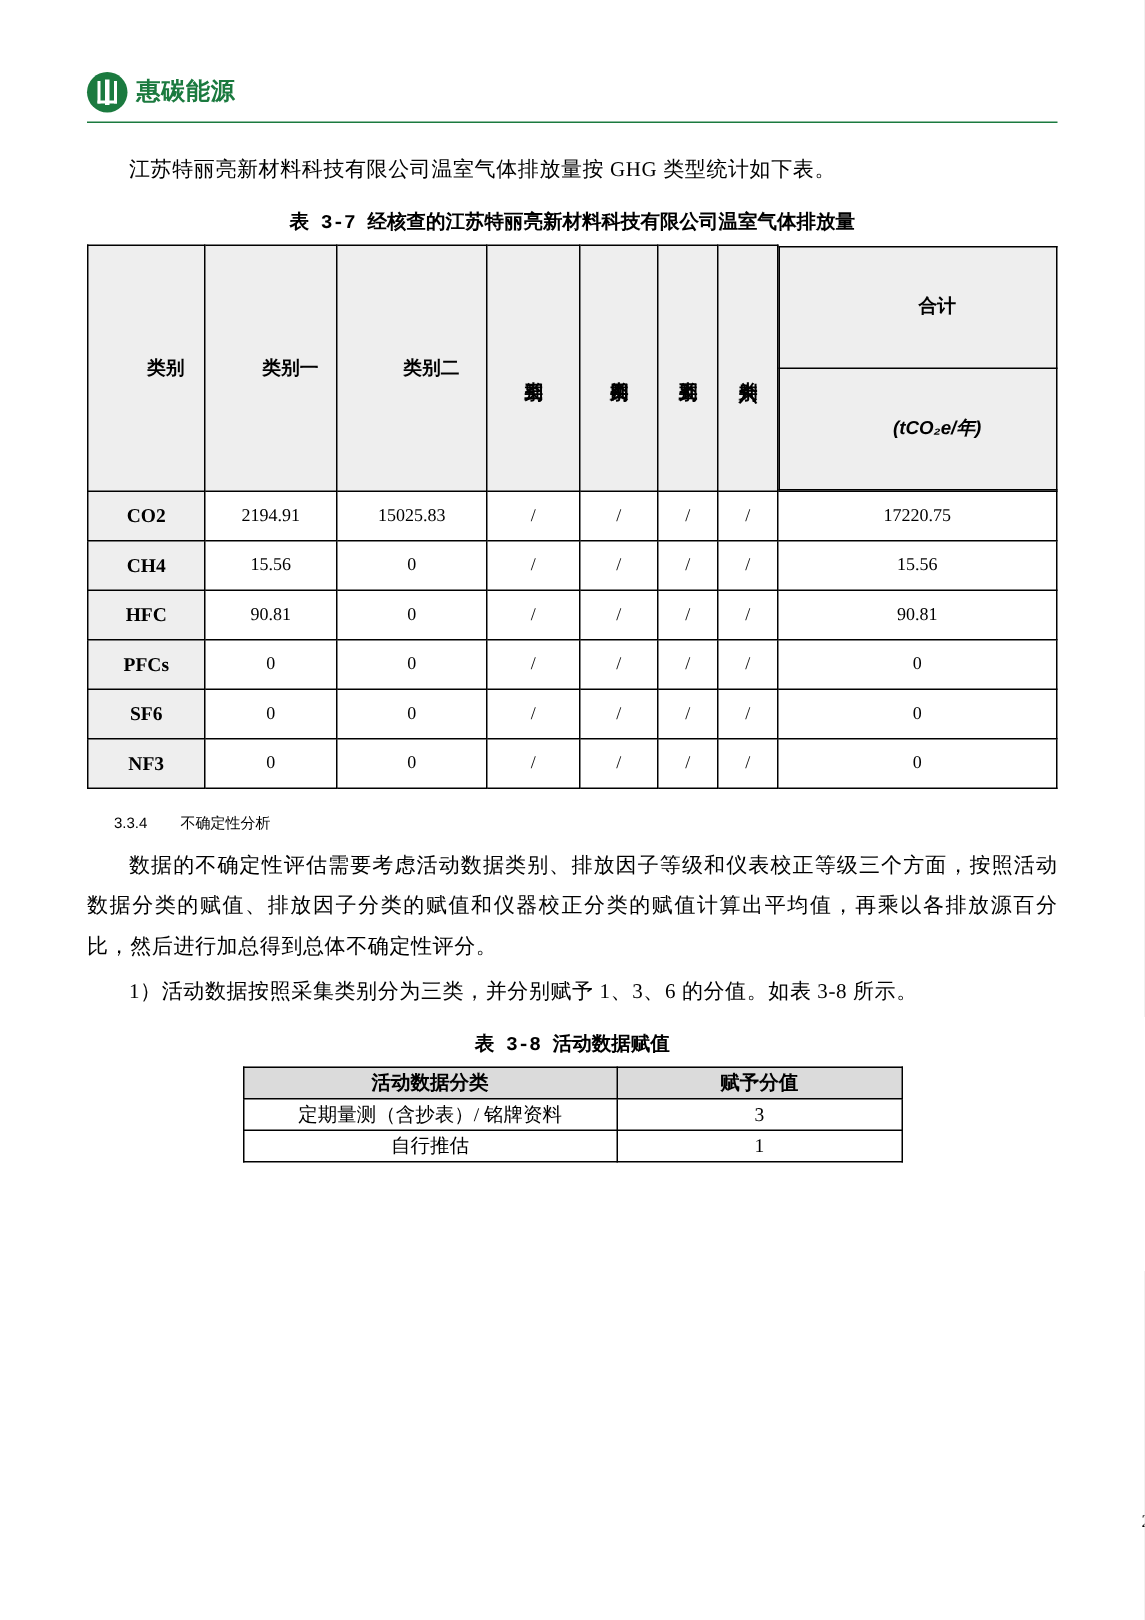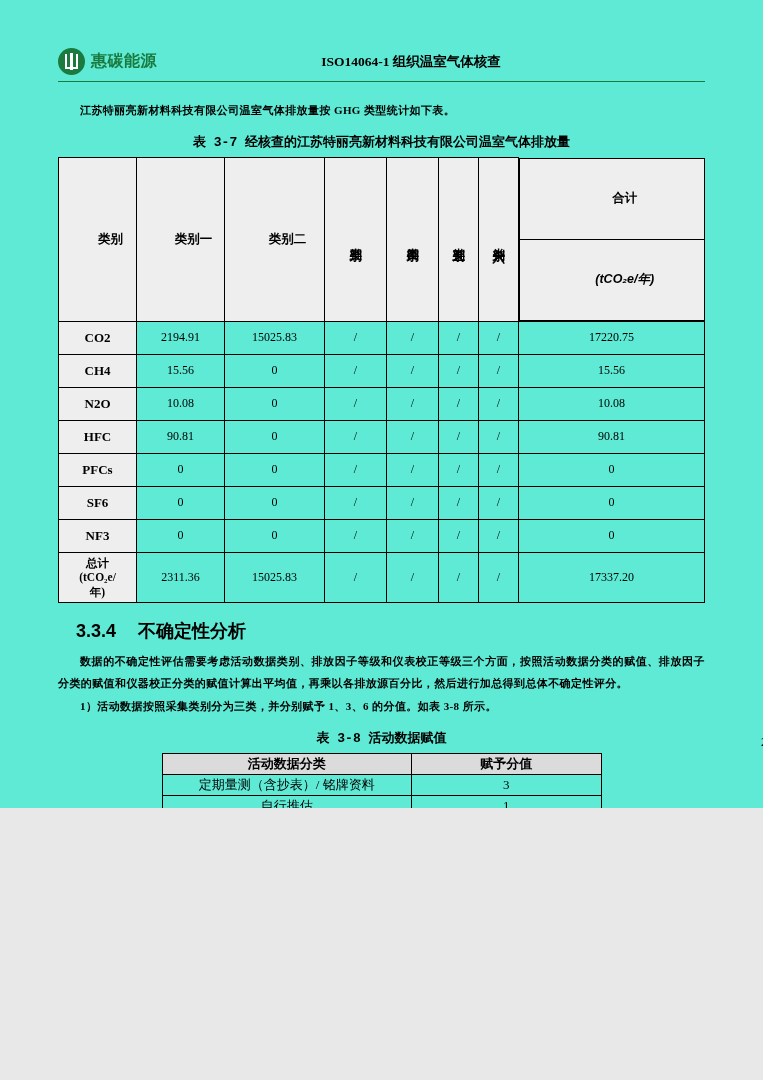--- a/index.html
+++ b/index.html
@@ -2,22 +2,22 @@
 <html><head>
 <meta charset="utf-8">
 <style>
   html, body {
     margin: 0;
     padding: 0;
     background: #e8e8e8;
   }
   .page {
     width: 763px;
-    height: 808px;
-    background: #5eead4;
+    height: 1080px;
+    background: #ffffff;
     margin: 0 auto;
     position: relative;
     box-sizing: border-box;
     padding: 48px 58px 0 58px;
     font-family: "Liberation Serif", serif;
     color: #000;
   }
   
   .header {
     display: flex;
@@ -69,26 +69,25 @@
   .header-title {
     flex: 1;
     text-align: center;
     font-size: 13.5px;
     font-family: "Liberation Serif", serif;
     font-weight: bold;
     padding-right: 40px;
   }
   
   p.body {
-    font-size: 11px;
+    font-size: 14px;
     line-height: 1.95;
     margin: 0 0 2px 0;
     text-align: justify;
     letter-spacing: 0.4px;
-    font-weight: bold;
   }
   p.indent {
     text-indent: 2em;
   }
   .tbl-caption {
     text-align: center;
     font-size: 13px;
     font-weight: bold;
     font-family: Liberation Mono, monospace;
     margin: 12px 0 6px 0;
@@ -155,22 +154,22 @@
   .nested td {
     border: none;
     text-align: center;
   }
   .nested tr:first-child td {
     border-bottom: 1px solid #000;
   }
   
   h3.sec {
     font-family: "Liberation Sans", sans-serif;
-    font-size: 18px;
-    font-weight: bold;
+    font-size: 10px;
+    font-weight: normal;
     margin: 16px 0 8px 0;
     padding-left: 18px;
   }
   h3.sec .num { margin-right: 22px; }
   
   .small-wrap {
     display: flex;
     justify-content: center;
   }
   table.score {
@@ -203,21 +202,20 @@
 </head>
 <body>
 
 <div class="page">
 
   <div class="header">
     <div class="logo-wrap">
       <div class="logo-mark"></div>
       <div class="logo-text">惠碳能源</div>
     </div>
-    <div class="header-title">ISO14064-1 组织温室气体核查</div>
   </div>
 
   <p class="body indent">江苏特丽亮新材料科技有限公司温室气体排放量按 GHG 类型统计如下表。</p>
 
   <div class="tbl-caption">表 3-7  经核查的江苏特丽亮新材料科技有限公司温室气体排放量</div>
 
   <table class="ghg">
     <colgroup>
       <col style="width:78px">
       <col style="width:88px">
@@ -266,30 +264,20 @@
         <td class="rowhead">CH4</td>
         <td>15.56</td>
         <td>0</td>
         <td>/</td>
         <td>/</td>
         <td>/</td>
         <td>/</td>
         <td>15.56</td>
       </tr>
       <tr>
-        <td class="rowhead">N2O</td>
-        <td>10.08</td>
-        <td>0</td>
-        <td>/</td>
-        <td>/</td>
-        <td>/</td>
-        <td>/</td>
-        <td>10.08</td>
-      </tr>
-      <tr>
         <td class="rowhead">HFC</td>
         <td>90.81</td>
         <td>0</td>
         <td>/</td>
         <td>/</td>
         <td>/</td>
         <td>/</td>
         <td>90.81</td>
       </tr>
       <tr>
@@ -314,34 +302,20 @@
       </tr>
       <tr>
         <td class="rowhead">NF3</td>
         <td>0</td>
         <td>0</td>
         <td>/</td>
         <td>/</td>
         <td>/</td>
         <td>/</td>
         <td>0</td>
-      </tr>
-      <tr>
-        <td class="rowhead" style="line-height:1.25;font-size:11.5px;">
-          <span>总计</span><br>
-          <span>(tCO₂e/</span><br>
-          <span>年)</span>
-        </td>
-        <td>2311.36</td>
-        <td>15025.83</td>
-        <td>/</td>
-        <td>/</td>
-        <td>/</td>
-        <td>/</td>
-        <td>17337.20</td>
       </tr>
     </tbody>
   </table>
 
   <h3 class="sec">
     <span class="num">3.3.4</span><span>不确定性分析</span>
   </h3>
 
   <p class="body indent">数据的不确定性评估需要考虑活动数据类别、排放因子等级和仪表校正等级三个方面，按照活动数据分类的赋值、排放因子分类的赋值和仪器校正分类的赋值计算出平均值，再乘以各排放源百分比，然后进行加总得到总体不确定性评分。</p>
   <p class="body indent">1）活动数据按照采集类别分为三类，并分别赋予 1、3、6 的分值。如表 3-8 所示。</p>

